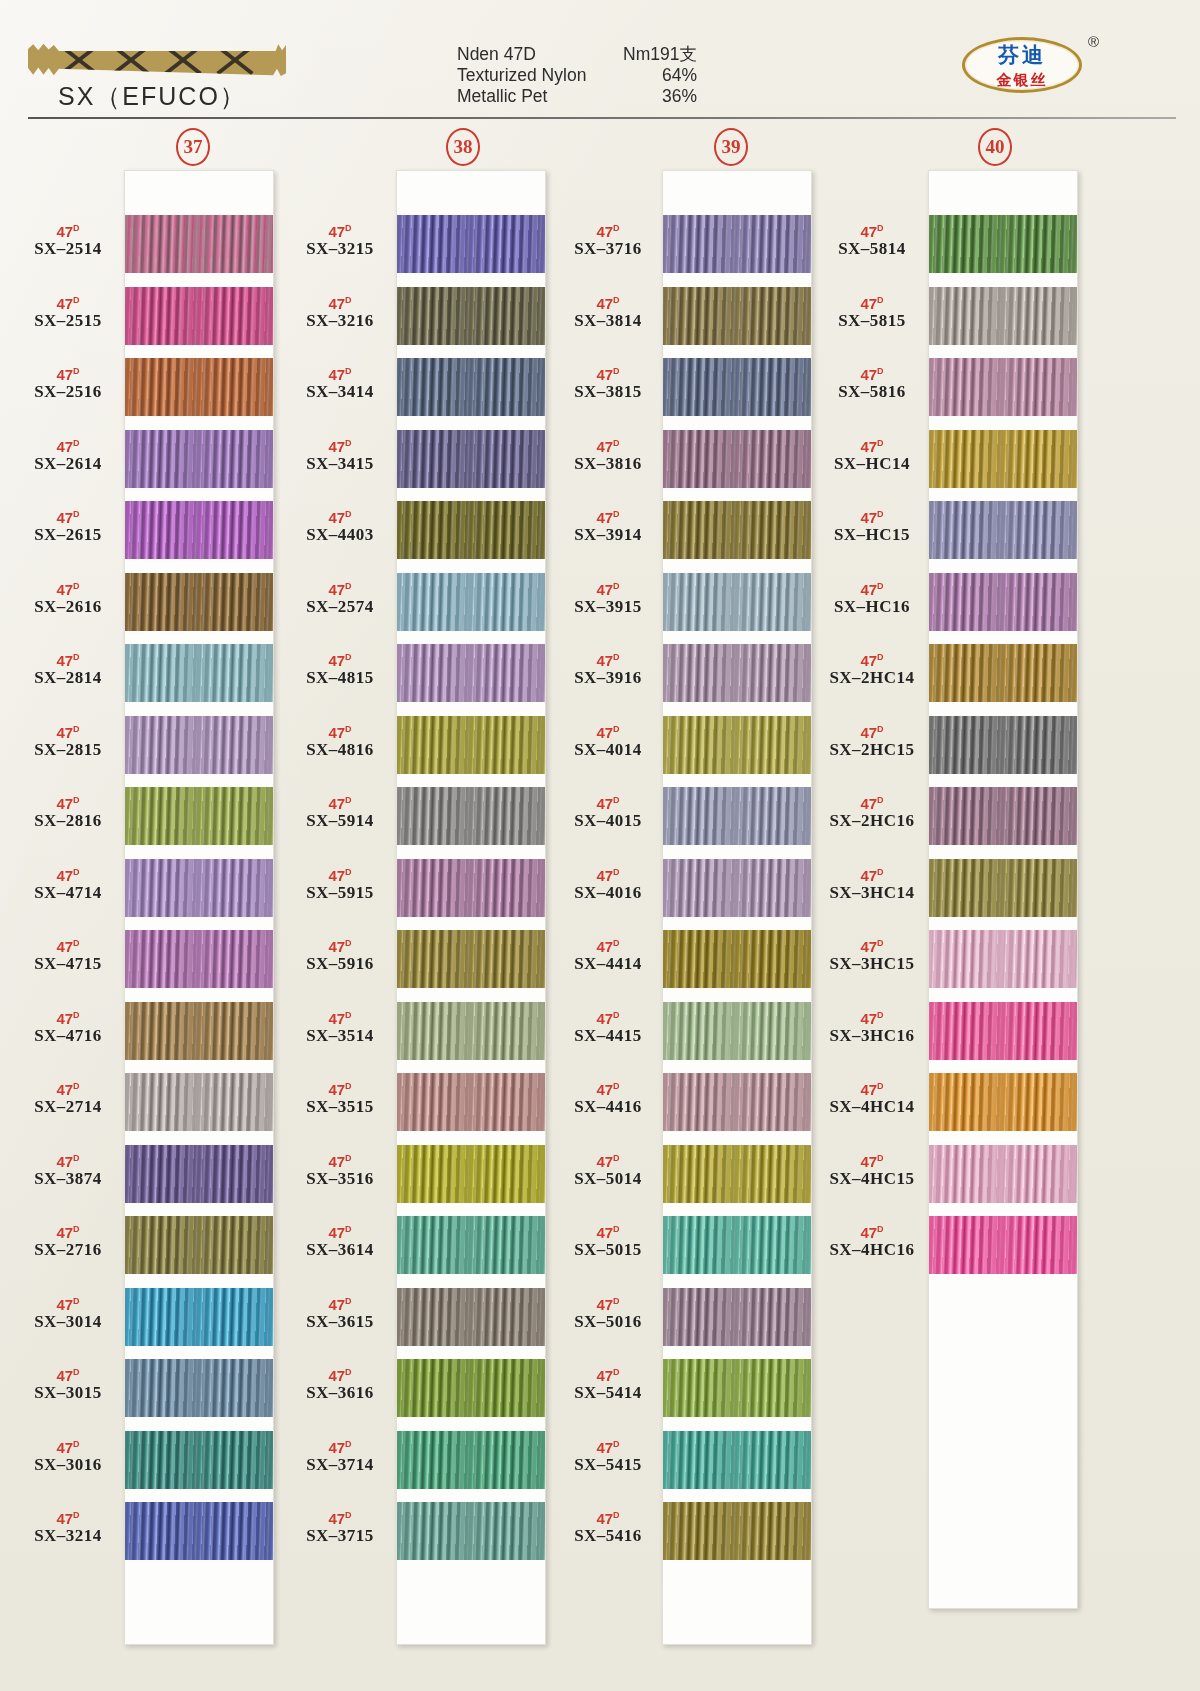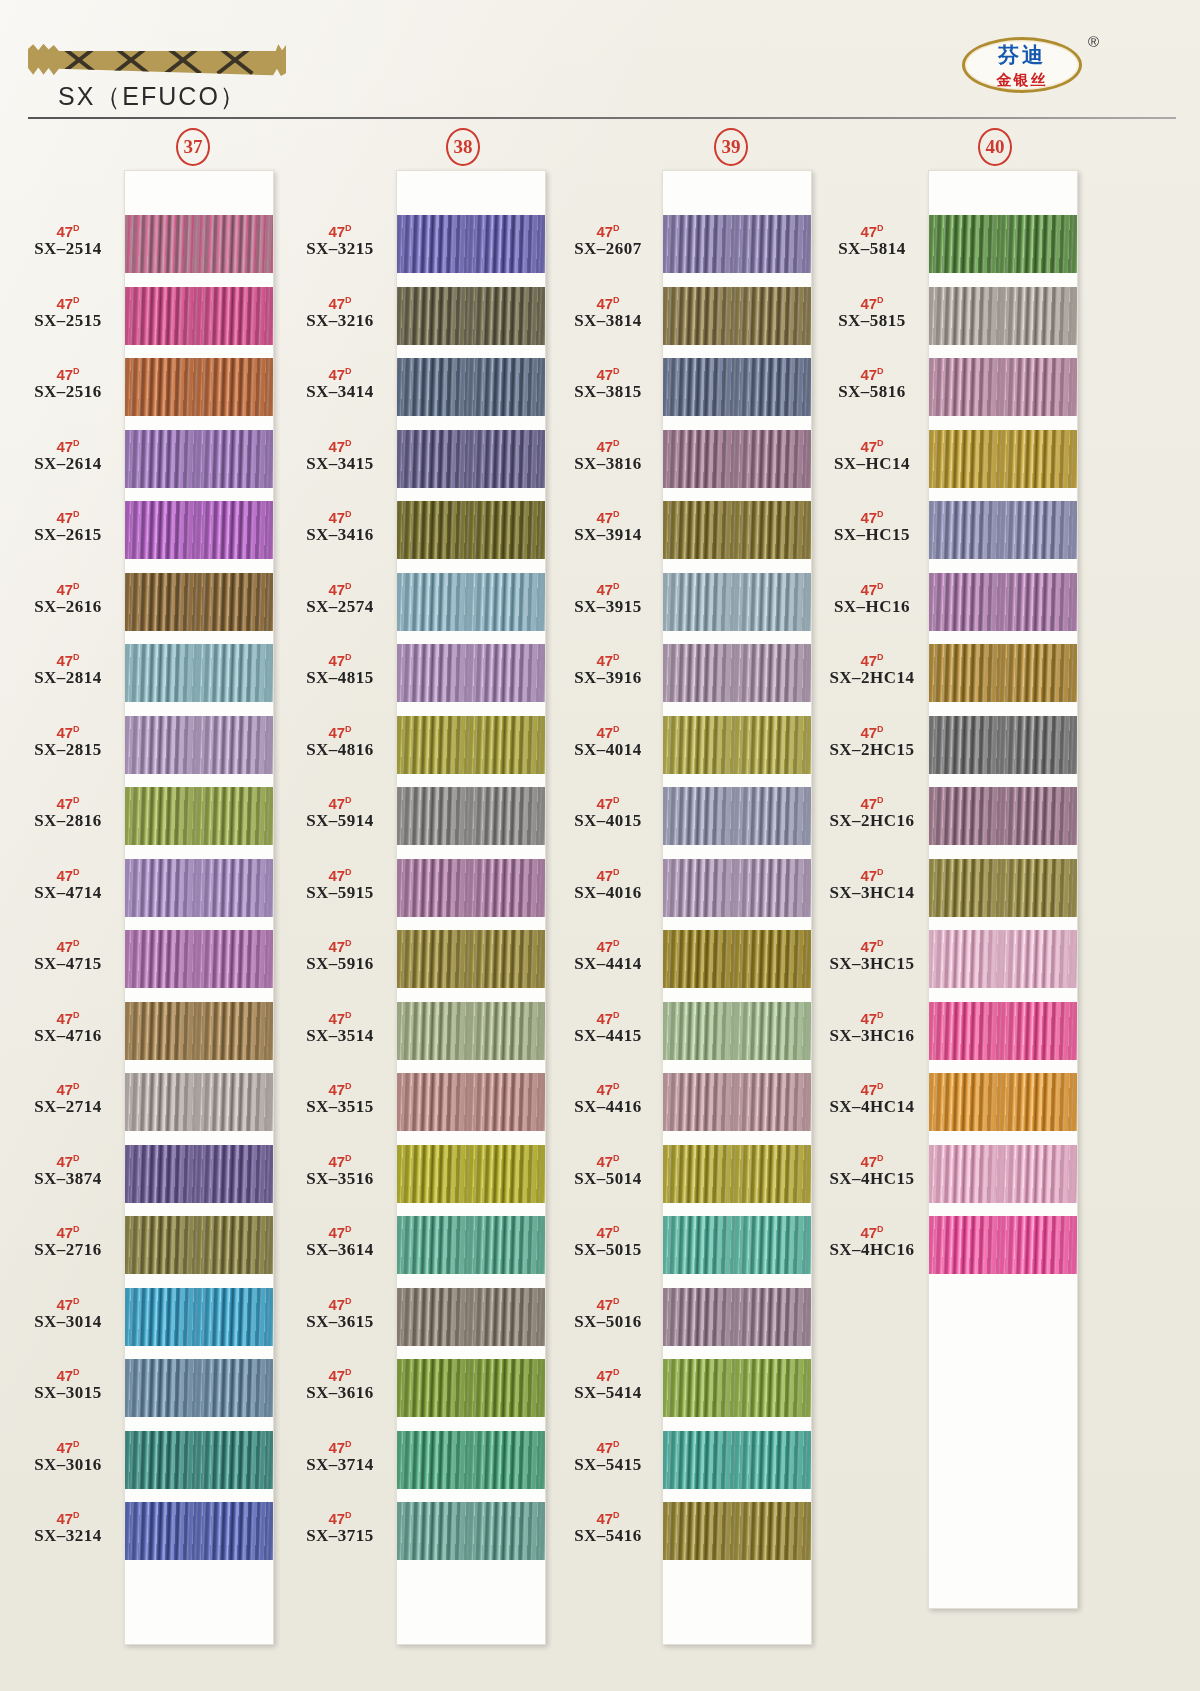--- a/index.html
+++ b/index.html
@@ -135,20 +135,34 @@
     <div class="xs">
       <span class="x"></span>
         <span class="x"></span>
         <span class="x"></span>
         <span class="x"></span>
     </div>
   </div>
 
   <div class="sx-type">SX（EFUCO）</div>
 
+  <div class="spec">
+    <div class="row">
+      <span class="l">Nden 47D</span>
+      <span class="r">Nm191支</span>
+    </div>
+    <div class="row">
+      <span class="l">Texturized Nylon</span>
+      <span class="r">64%</span>
+    </div>
+    <div class="row">
+      <span class="l">Metallic Pet</span>
+      <span class="r">36%</span>
+    </div>
+  </div>
 
   <div class="logo">
     <div class="oval"></div>
     <div class="cn-top">芬迪</div>
     <div class="cn-bot">金银丝</div>
     <div class="reg">®</div>
   </div>
 
   <div class="hdr-rule"></div>
 </div>
@@ -285,21 +299,21 @@
     <div class="lbl" style="left: 280px; top: 364px; position: absolute;">
       <div class="den">47<sup>D</sup></div>
       <div class="code">SX–3414</div>
     </div>
     <div class="lbl" style="left: 280px; top: 435.5px; position: absolute;">
       <div class="den">47<sup>D</sup></div>
       <div class="code">SX–3415</div>
     </div>
     <div class="lbl" style="left: 280px; top: 507px; position: absolute;">
       <div class="den">47<sup>D</sup></div>
-      <div class="code">SX–3416</div>
+      <div class="code">SX–4403</div>
     </div>
     <div class="lbl" style="left: 280px; top: 578.5px; position: absolute;">
       <div class="den">47<sup>D</sup></div>
       <div class="code">SX–2574</div>
     </div>
     <div class="lbl" style="left: 280px; top: 650px; position: absolute;">
       <div class="den">47<sup>D</sup></div>
       <div class="code">SX–4815</div>
     </div>
     <div class="lbl" style="left: 280px; top: 721.5px; position: absolute;">
@@ -367,21 +381,21 @@
       <div class="swatch" title="SX–4416" style="top: 902px; height: 58px; background: repeating-linear-gradient(92deg, rgba(255, 255, 255, 0.3) 0px, rgba(255, 255, 255, 0) 2px, rgba(0, 0, 0, 0.16) 4px, rgba(255, 255, 255, 0) 6px, rgba(255, 255, 255, 0.26) 8px), repeating-linear-gradient(-88deg, rgb(224, 191, 196) 0px, rgb(192, 154, 160) 3px, rgb(138, 107, 113) 6px, rgb(192, 154, 160) 9px), linear-gradient(rgb(192, 154, 160), rgb(192, 154, 160));"></div>
       <div class="swatch" title="SX–5014" style="top: 973.5px; height: 58px; background: repeating-linear-gradient(92deg, rgba(255, 255, 255, 0.3) 0px, rgba(255, 255, 255, 0) 2px, rgba(0, 0, 0, 0.16) 4px, rgba(255, 255, 255, 0) 6px, rgba(255, 255, 255, 0.26) 8px), repeating-linear-gradient(-88deg, rgb(217, 207, 104) 0px, rgb(181, 168, 58) 3px, rgb(128, 118, 28) 6px, rgb(181, 168, 58) 9px), linear-gradient(rgb(181, 168, 58), rgb(181, 168, 58));"></div>
       <div class="swatch" title="SX–5015" style="top: 1045px; height: 58px; background: repeating-linear-gradient(92deg, rgba(255, 255, 255, 0.3) 0px, rgba(255, 255, 255, 0) 2px, rgba(0, 0, 0, 0.16) 4px, rgba(255, 255, 255, 0) 6px, rgba(255, 255, 255, 0.26) 8px), repeating-linear-gradient(-88deg, rgb(144, 219, 201) 0px, rgb(95, 186, 165) 3px, rgb(53, 128, 116) 6px, rgb(95, 186, 165) 9px), linear-gradient(rgb(95, 186, 165), rgb(95, 186, 165));"></div>
       <div class="swatch" title="SX–5016" style="top: 1116.5px; height: 58px; background: repeating-linear-gradient(92deg, rgba(255, 255, 255, 0.3) 0px, rgba(255, 255, 255, 0) 2px, rgba(0, 0, 0, 0.16) 4px, rgba(255, 255, 255, 0) 6px, rgba(255, 255, 255, 0.26) 8px), repeating-linear-gradient(-88deg, rgb(200, 180, 192) 0px, rgb(160, 136, 154) 3px, rgb(111, 91, 105) 6px, rgb(160, 136, 154) 9px), linear-gradient(rgb(160, 136, 154), rgb(160, 136, 154));"></div>
       <div class="swatch" title="SX–5414" style="top: 1188px; height: 58px; background: repeating-linear-gradient(92deg, rgba(255, 255, 255, 0.3) 0px, rgba(255, 255, 255, 0) 2px, rgba(0, 0, 0, 0.16) 4px, rgba(255, 255, 255, 0) 6px, rgba(255, 255, 255, 0.26) 8px), repeating-linear-gradient(-88deg, rgb(184, 210, 120) 0px, rgb(143, 175, 74) 3px, rgb(98, 124, 41) 6px, rgb(143, 175, 74) 9px), linear-gradient(rgb(143, 175, 74), rgb(143, 175, 74));"></div>
       <div class="swatch" title="SX–5415" style="top: 1259.5px; height: 58px; background: repeating-linear-gradient(92deg, rgba(255, 255, 255, 0.3) 0px, rgba(255, 255, 255, 0) 2px, rgba(0, 0, 0, 0.16) 4px, rgba(255, 255, 255, 0) 6px, rgba(255, 255, 255, 0.26) 8px), repeating-linear-gradient(-88deg, rgb(129, 210, 196) 0px, rgb(79, 176, 160) 3px, rgb(43, 122, 110) 6px, rgb(79, 176, 160) 9px), linear-gradient(rgb(79, 176, 160), rgb(79, 176, 160));"></div>
       <div class="swatch" title="SX–5416" style="top: 1331px; height: 58px; background: repeating-linear-gradient(92deg, rgba(255, 255, 255, 0.3) 0px, rgba(255, 255, 255, 0) 2px, rgba(0, 0, 0, 0.16) 4px, rgba(255, 255, 255, 0) 6px, rgba(255, 255, 255, 0.26) 8px), repeating-linear-gradient(-88deg, rgb(195, 178, 104) 0px, rgb(154, 138, 58) 3px, rgb(106, 93, 28) 6px, rgb(154, 138, 58) 9px), linear-gradient(rgb(154, 138, 58), rgb(154, 138, 58));"></div>
     </div>
     <div class="lbl" style="left: 548px; top: 221px; position: absolute;">
       <div class="den">47<sup>D</sup></div>
-      <div class="code">SX–2607</div>
+      <div class="code">SX–3716</div>
     </div>
     <div class="lbl" style="left: 548px; top: 292.5px; position: absolute;">
       <div class="den">47<sup>D</sup></div>
       <div class="code">SX–3814</div>
     </div>
     <div class="lbl" style="left: 548px; top: 364px; position: absolute;">
       <div class="den">47<sup>D</sup></div>
       <div class="code">SX–3815</div>
     </div>
     <div class="lbl" style="left: 548px; top: 435.5px; position: absolute;">

